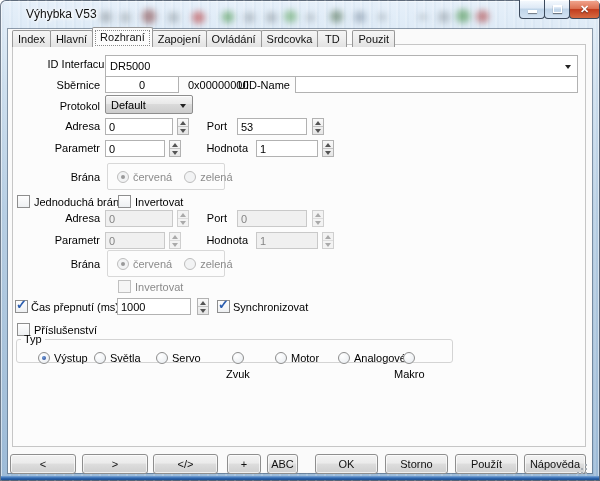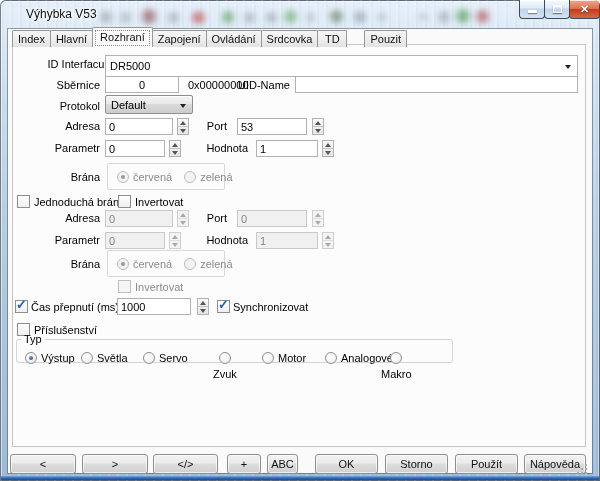--- a/index.html
+++ b/index.html
@@ -52,21 +52,21 @@
 
   
   .tabs { position:absolute; left:12px; top:27px; height:20px; display:flex; align-items:flex-end; z-index:4; }
   .tab {
     height:17px; line-height:16px; padding:0 5px; margin-right:-1px; color:#111;
     border:1px solid #989898; border-bottom:none; border-radius:2px 2px 0 0;
     background:linear-gradient(#f5f5f5,#ededed 55%,#e2e2e2);
     white-space:nowrap;
   }
   .tab--td { min-width:30px; text-align:center; }
-  .tab--pouzit { margin-left:18px; }
+  .tab--pouzit { margin-left:6px; }
   .tab.active {
     position:relative; z-index:5; height:20px; line-height:18px; background:#fcfcfc; padding:0 7px;
   }
   .tab.active::after { content:""; position:absolute; inset:2px 2px 1px 2px; border:1px dotted #8a8a8a; pointer-events:none; }
 
   .panel { position:absolute; left:12px; top:44px; width:574px; height:403px; z-index:2;
     background:#fcfcfc; border:1px solid #c6c6c6; }
 
   
   .abs { position:absolute; z-index:3; }
@@ -123,21 +123,21 @@
   .radio.sel::after { content:""; position:absolute; left:3px; top:3px; width:4px; height:4px; border-radius:50%;
     background:radial-gradient(circle at 40% 35%, #6f9bd6, #1d3c8f); }
   .radio.dis { border-color:#bdbdbd; background:#f2f3f4; }
   .radio.dis.sel::after { background:#9a9a9a; }
 
   .gbox { border:1px solid #d8d8d8; border-radius:2px; display:flex; align-items:center; gap:12px; padding-left:9px; }
   .ritem { display:flex; align-items:center; gap:4px; }
 
   fieldset.typ { position:absolute; z-index:3; border:1px solid #d4d4d4; border-radius:3px; }
   fieldset.typ legend { margin-left:4px; padding:0 3px; font-size:11px; }
-  .typ .ritem { position:absolute; top:7px; }
+  .typ .ritem { position:absolute; top:7px;margin-left:13px; }
 
   
   .btn {
     position:absolute; z-index:3; height:20px; border:1px solid #8e8e8e; border-radius:3px;
     background:linear-gradient(#f2f2f2,#ebebeb 45%,#dddddd 50%,#cfcfcf);
     box-shadow:inset 0 0 0 1px rgba(255,255,255,.65);
     font:11px "Liberation Sans", sans-serif; color:#111;
     display:flex; align-items:center; justify-content:center;
   }
 

